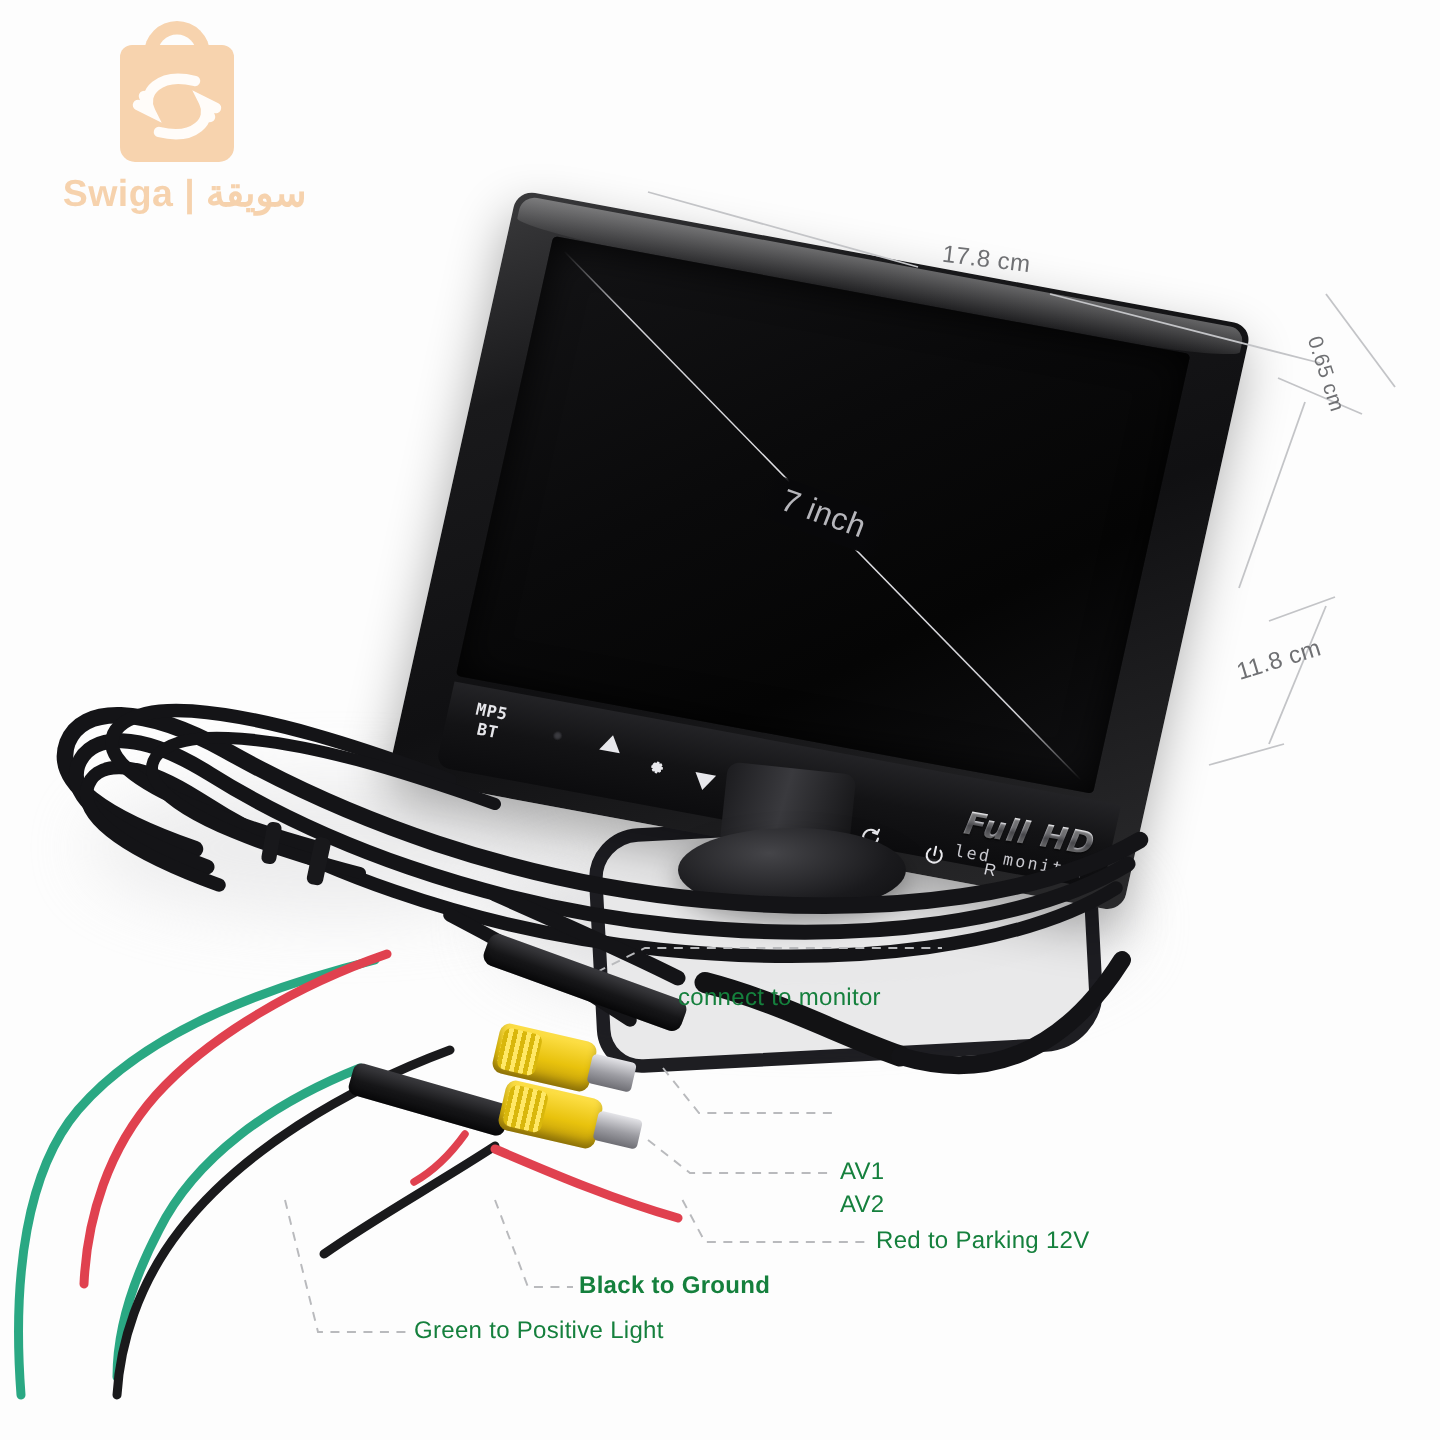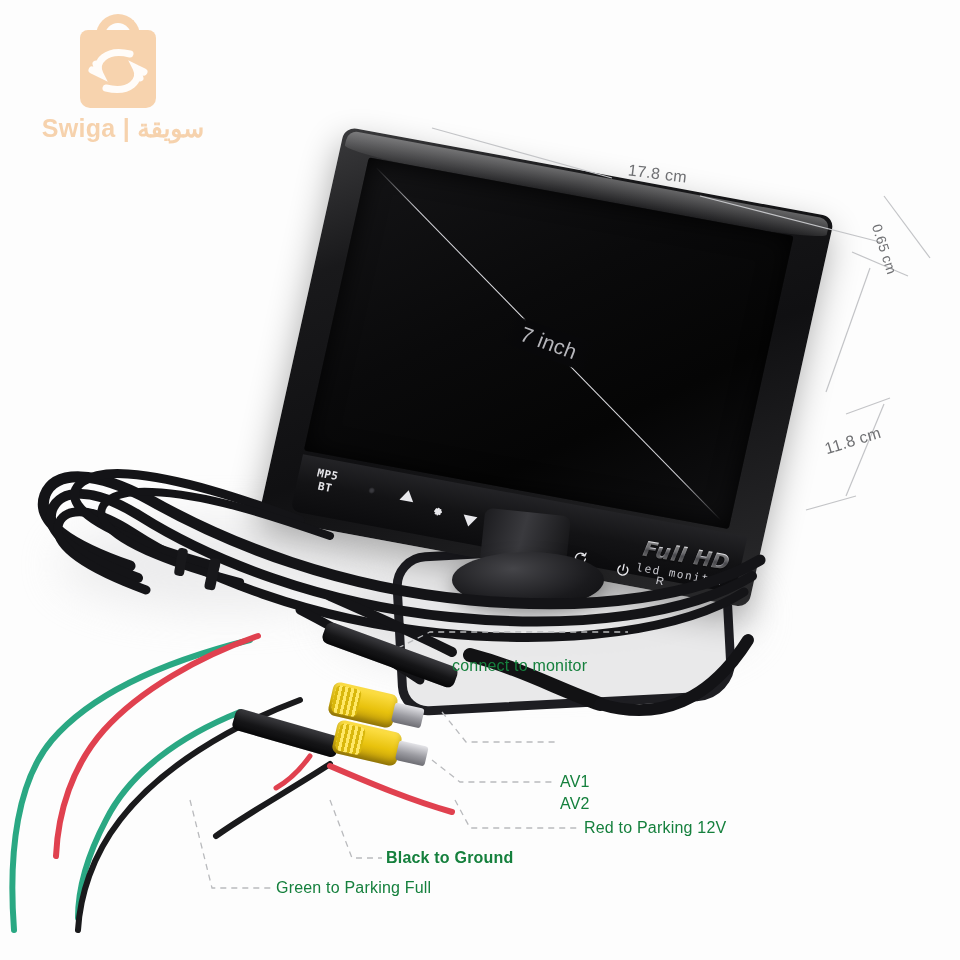--- a/index.html
+++ b/index.html
@@ -453,15 +453,15 @@
 
   <div class="dim" style="left:628px; top:165px; transform:rotate(7deg);">17.8 cm</div>
   <div class="dim" style="left:884px; top:222px; transform:rotate(72deg); transform-origin:left top; font-size:14px;">0.65 cm</div>
   <div class="dim" style="left:824px; top:432px; transform:rotate(-17deg);">11.8 cm</div>
 
   <div class="anno" style="left:452px; top:657px;">connect to monitor</div>
   <div class="anno" style="left:560px; top:769px;margin-top:26px;">AV2</div>
   <div class="anno" style="left:560px; top:773px;">AV1</div>
   <div class="anno" style="left:584px; top:819px;">Red to Parking 12V</div>
   <div class="anno" style="left:386px; top:849px;font-weight:bold;">Black to Ground</div>
-  <div class="anno" style="left:276px; top:879px;">Green to Parking Full</div>
+  <div class="anno" style="left:276px; top:879px;">Green to Positive Light</div>
 
 </div>
 
 </body></html>

